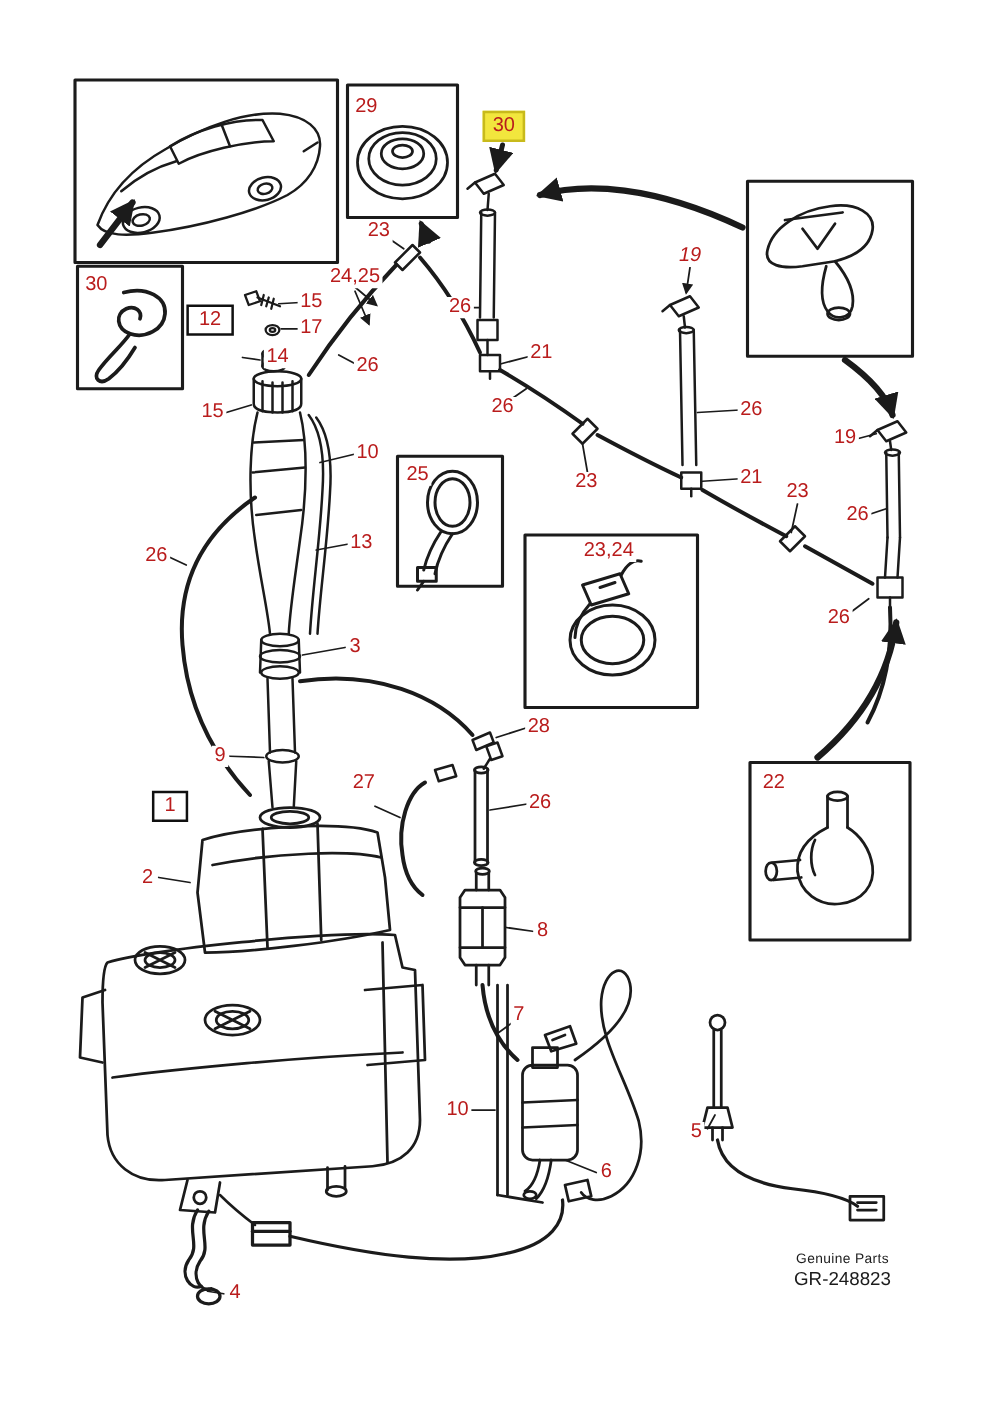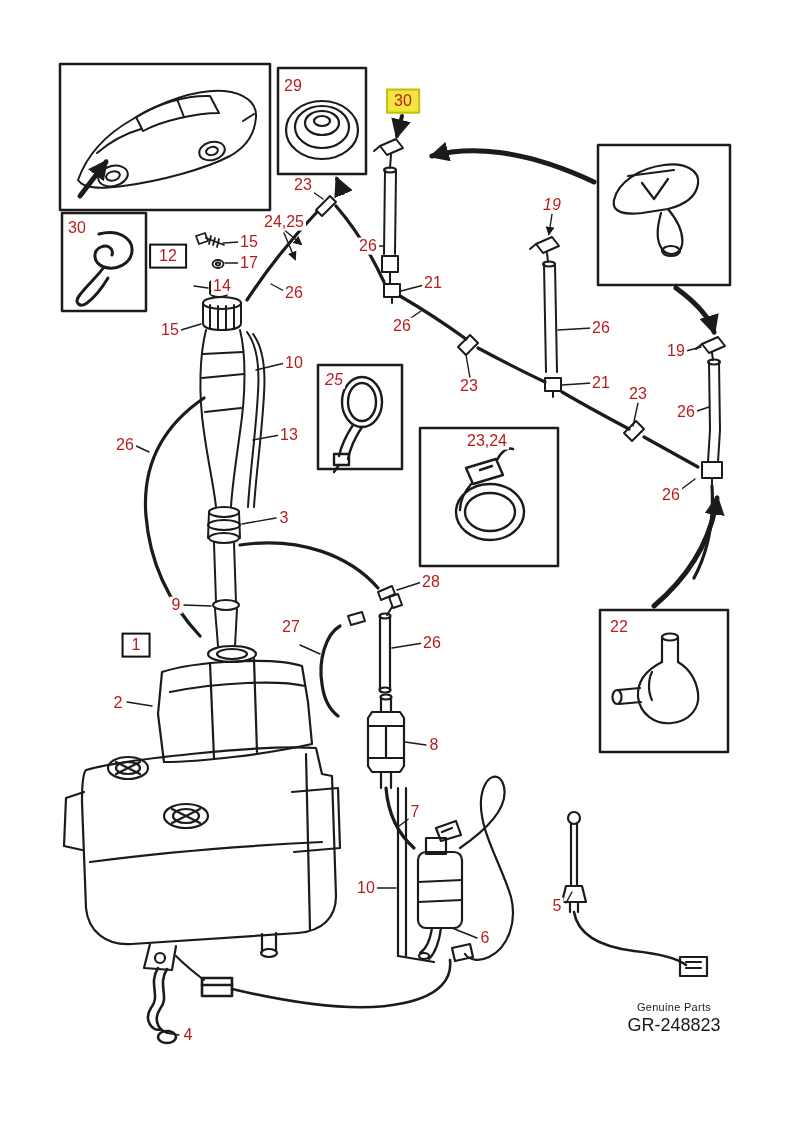--- a/index.html
+++ b/index.html
@@ -7,21 +7,21 @@
          font-family:"Liberation Sans",sans-serif;}
   .stage svg{position:absolute;left:0;top:0;}
   #callout-layer{position:absolute;left:0;top:0;width:800px;height:1132px;}
   .callout{position:absolute;transform:translate(-50%,-50%);font-size:16px;line-height:1.05;
            color:#b91c1c;background:#ffffff;padding:0 2px;white-space:nowrap;}
   .callout.boxed{border:2px solid #101010;padding:2px 8px;}
   .callout.highlight{border:2px solid #c8ba1b;padding:2px 6px;}
   .footer{position:absolute;left:598px;top:996px;width:152px;text-align:center;color:#1b1b1b;}
   .brand{font-weight:bold;font-size:23px;letter-spacing:5px;}
   .sub{font-size:11px;margin-top:5px;letter-spacing:.3px;}
-  .ref{font-size:18px;margin-top:2px;}
+  .ref{font-size:15px;margin-top:2px;}
 </style>
 </head>
 <body>
 
 <div class="stage">
 
 <svg width="800" height="1132" viewBox="0 0 800 1132" stroke="#1b1b1b" fill="none" stroke-linecap="round" stroke-linejoin="round">
   <defs>
     <marker id="ahS" viewBox="0 0 10 10" refX="8" refY="5" markerWidth="9" markerHeight="9" orient="auto" markerUnits="userSpaceOnUse">
           <path d="M0,0 L10,5 L0,10 Z" fill="#1b1b1b" stroke="none"></path>
@@ -310,21 +310,21 @@
       <span class="callout highlight" style="left: 403px; top: 101px; background: rgb(242, 230, 61); border-color: rgb(200, 186, 27);">30</span>
       <span class="callout plain" style="left: 303px; top: 185px;">23</span>
       <span class="callout plain" style="left: 256px; top: 222px; margin-left: 28px;">24,25</span>
       <span class="callout plain" style="left: 249px; top: 242px;">15</span>
       <span class="callout boxed" style="left: 168px; top: 256px;">12</span>
       <span class="callout plain" style="left: 249px; top: 263px;">17</span>
       <span class="callout plain" style="left: 184px; top: 286px; margin-left: 38px;">14</span>
       <span class="callout plain" style="left: 294px; top: 293px;">26</span>
       <span class="callout plain" style="left: 170px; top: 330px;">15</span>
       <span class="callout plain" style="left: 294px; top: 363px;">10</span>
-      <span class="callout plain" style="left: 334px; top: 380px; font-style: italic;">25</span>
+      <span class="callout plain" style="left: 334px; top: 380px;">25</span>
       <span class="callout plain" style="left: 289px; top: 435px;">13</span>
       <span class="callout plain" style="left: 125px; top: 445px;">26</span>
       <span class="callout plain" style="left: 449px; top: 441px; margin-left: 38px;">23,24</span>
       <span class="callout plain" style="left: 284px; top: 518px;">3</span>
       <span class="callout plain" style="left: 431px; top: 582px;">28</span>
       <span class="callout plain" style="left: 176px; top: 605px;">9</span>
       <span class="callout boxed" style="left: 136px; top: 645px;">1</span>
       <span class="callout plain" style="left: 291px; top: 627px;">27</span>
       <span class="callout plain" style="left: 432px; top: 643px;">26</span>
       <span class="callout plain" style="left: 619px; top: 627px;">22</span>

